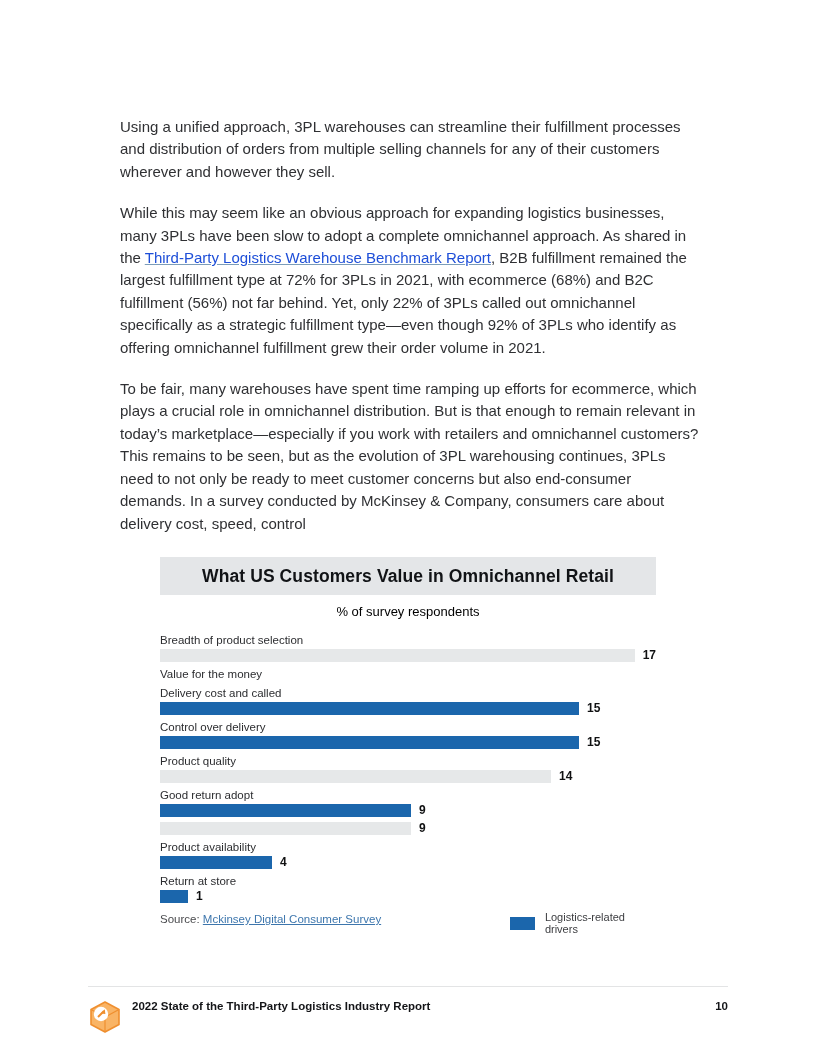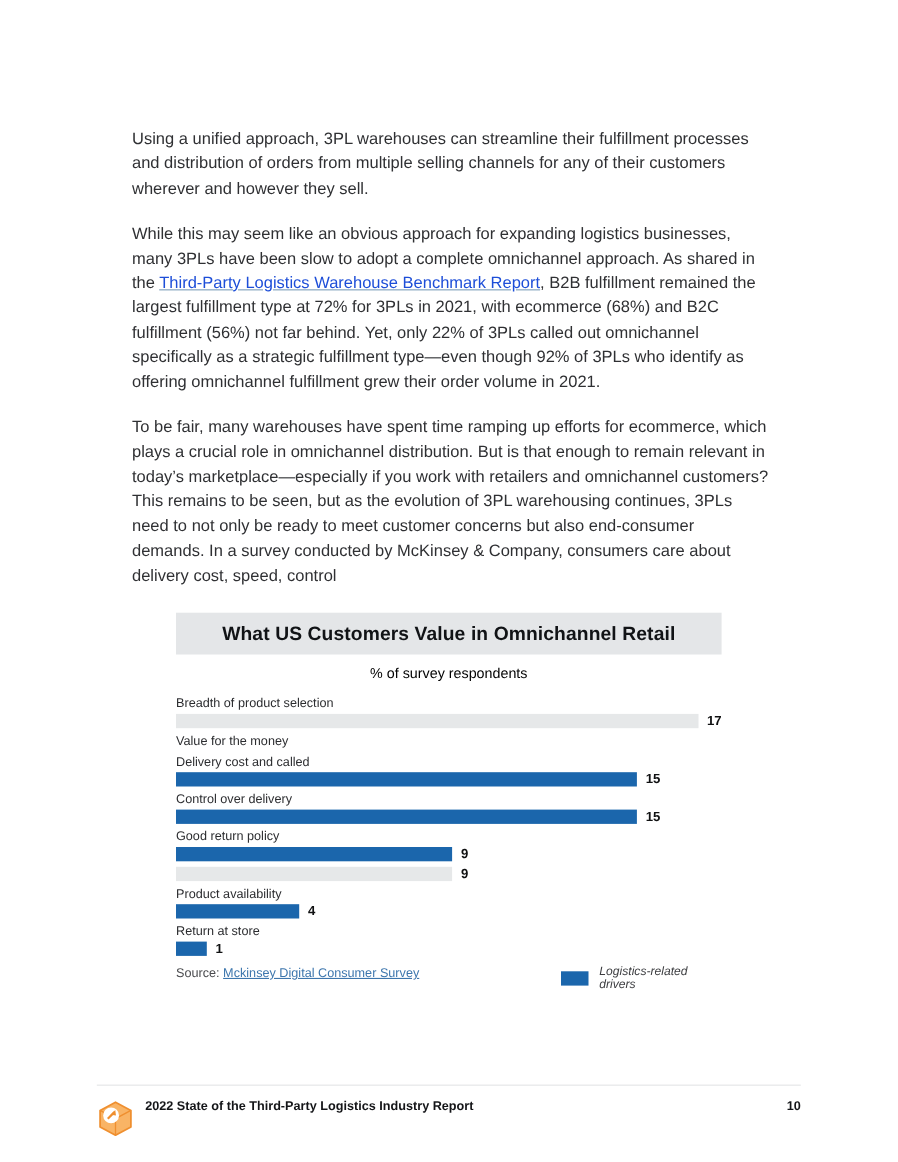--- a/index.html
+++ b/index.html
@@ -94,21 +94,20 @@
     color: #3d76ad;
     text-decoration: underline;
     cursor: pointer;
     text-align: center;
   }
   .legend {
     position: absolute;
     left: 350px; top: 0;
     display: flex;
     align-items: center;
-    font-style: italic;
   }
   .legend-swatch {
     width: 26px; height: 13px;
     margin-right: 10px;
   }
   .legend-label {
     font-size: 11px;
     color: #3c3d40;
   }
 
@@ -177,21 +176,28 @@
         </div>
       </div>
       <div class="bar-row">
         <div class="bar-label">Control over delivery</div>
         <div class="bar-line">
           <div class="bar-fill" style="width: 419px; background: rgb(27, 102, 172);"></div>
           <span class="bar-value">15</span>
         </div>
       </div>
       <div class="bar-row">
-        <div class="bar-label">Good return policy</div>
+        <div class="bar-label">Product quality</div>
+        <div class="bar-line">
+          <div class="bar-fill" style="width: 391px; background: rgb(230, 232, 233);"></div>
+          <span class="bar-value">14</span>
+        </div>
+      </div>
+      <div class="bar-row">
+        <div class="bar-label">Good return adopt</div>
         <div class="bar-line">
           <div class="bar-fill" style="width: 251px; background: rgb(27, 102, 172);"></div>
           <span class="bar-value">9</span>
         </div>
       </div>
       <div class="bar-row">
         <div class="bar-line">
           <div class="bar-fill" style="width: 251px; background: rgb(230, 232, 233);"></div>
           <span class="bar-value">9</span>
         </div>

